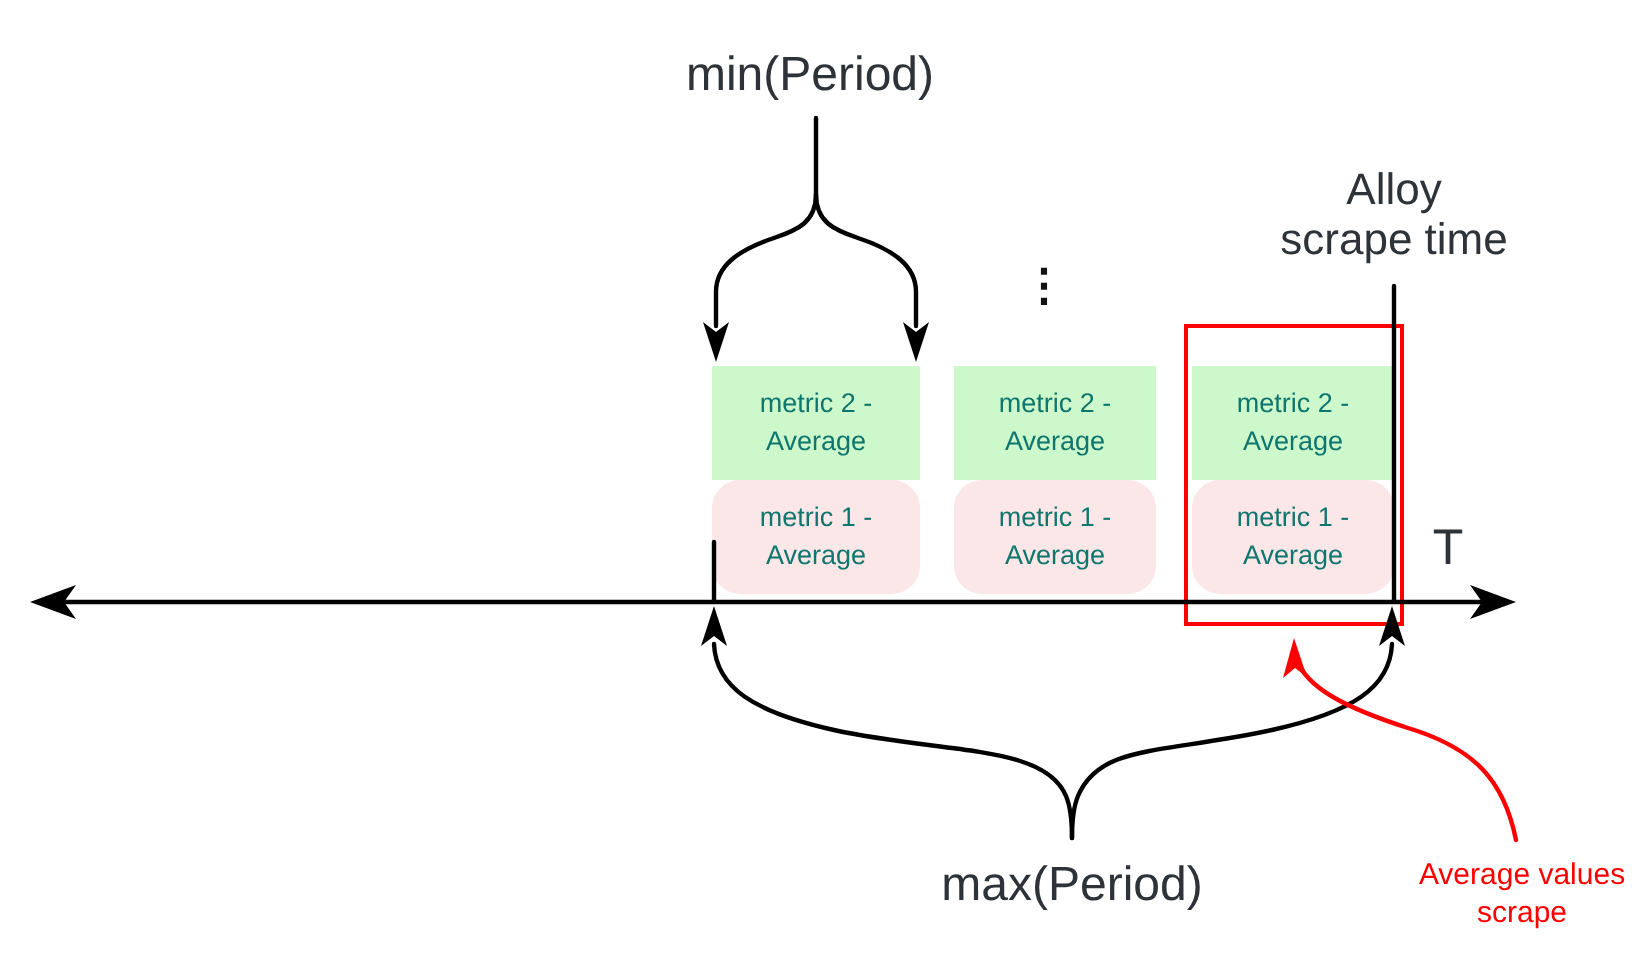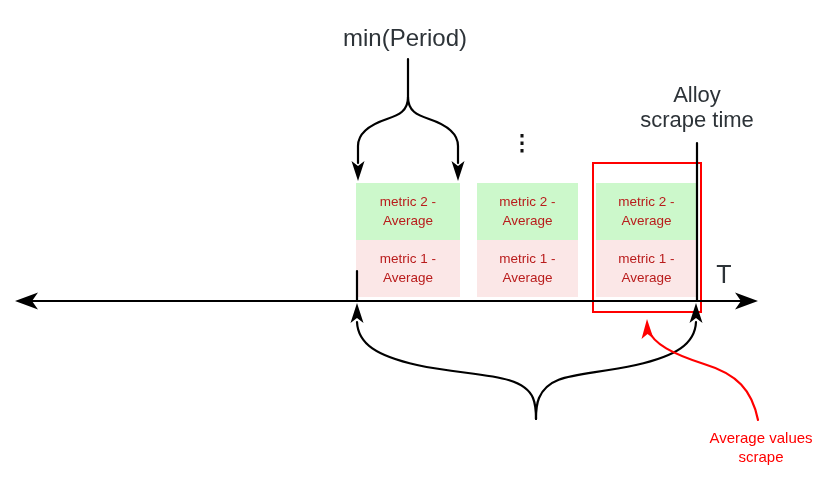--- a/index.html
+++ b/index.html
@@ -26,25 +26,25 @@
     font-size:22px;font-weight:bold;color:#111;line-height:1.0;letter-spacing:0;}
   #latest-label{
     left:693px;top:429px;width:136px;text-align:center;
     font-size:15px;color:var(--highlight,#ff0000);line-height:1.25;
   }
   .metric-group{position:absolute;top:183px;}
   .metric-box{
     width:100%;height:57px;
     display:flex;align-items:center;justify-content:center;
     text-align:center;
-    font-size:13.5px;line-height:1.35;color:#b91c1c;
+    font-size:13.5px;line-height:1.35;color:#0f766e;
     padding:0 8px;box-sizing:border-box;
   }
   .metric-box.m2{background:var(--metric2-fill,#ccf8cb);}
-  .metric-box.m1{background:var(--metric1-fill,#fbe7e7);}
+  .metric-box.m1{background:var(--metric1-fill,#fbe7e7);border-radius:14px;}
   #group-1{left:356px;width:104px;}
   #group-2{left:477px;width:101px;}
   #group-3{left:596px;width:101px;}
   #scrape-window{
     left:592px;top:162px;width:110px;height:151px;
     border:2.5px solid var(--highlight,#ff0000);
     box-sizing:border-box;background:transparent;
   }
   svg#overlay{position:absolute;left:0;top:0;pointer-events:none;}
   .ink-line{stroke:var(--ink,#000);stroke-width:2.2;fill:none;stroke-linecap:round;}
@@ -74,20 +74,21 @@
 
   <div class="abs big-label" id="min-label">min(Period)</div>
 
   <div class="abs big-label" id="alloy-label">
     <span>Alloy</span><br>
     <span>scrape time</span>
   </div>
 
   <div class="abs big-label" id="t-label">T</div>
 
+  <div class="abs big-label" id="max-label">max(Period)</div>
 
   <div class="abs" id="ellipsis">⋮</div>
 
   <div class="abs" id="latest-label">
     <span>Average values</span><br>
     <span>scrape</span>
   </div>
 
   <svg id="overlay" width="822" height="482" viewBox="0 0 822 482">
 

